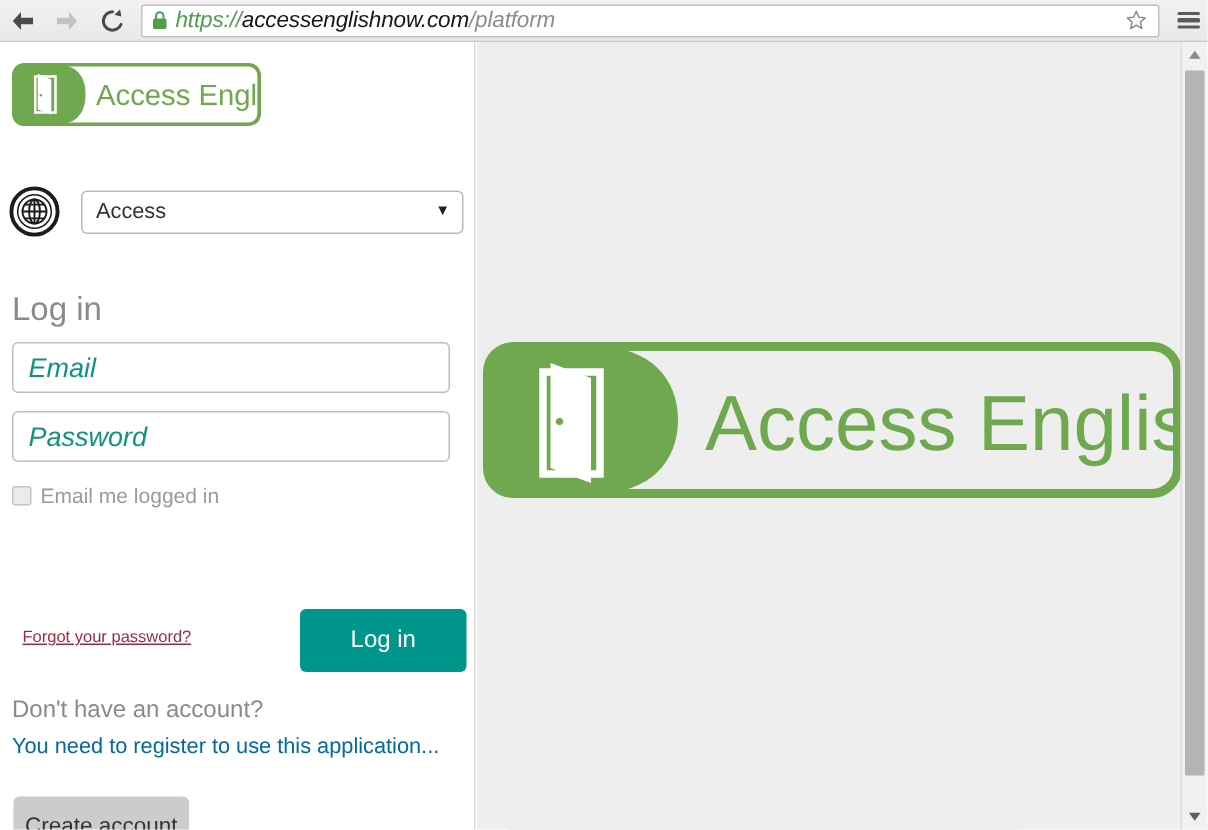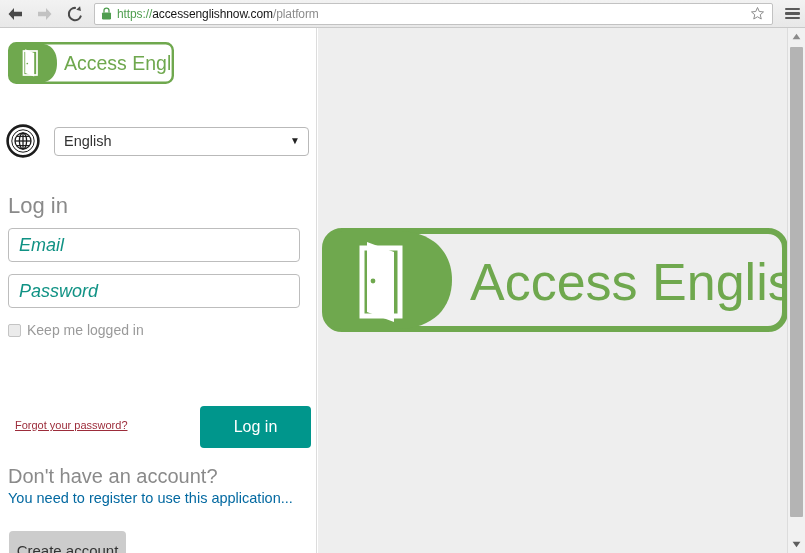--- a/index.html
+++ b/index.html
@@ -33,26 +33,27 @@
     background: #ffffff;
     border: 1px solid #c2c2c2;
     border-radius: 2px;
     display: flex; align-items: center;
     padding: 0 4px 0 6px;
     overflow: hidden;
   }
   #lock-icon { flex: none; margin-right: 5px; display:flex; align-items:center;}
   #url-text {
     flex: 1 1 auto;
-    font-size: 12px;
+    font-size: 15px;
     color: #1a1a1a;
     white-space: nowrap;
     overflow: hidden;
     line-height: 20px;
     letter-spacing: -0.1px;
+    font-style: italic;
   }
   #url-text .scheme { color: #4f9e4f; }
   #url-text .host   { color: #161616; }
   #url-text .path   { color: #8c8c8c; }
   #star-btn { flex: none; width: 22px; display:flex; align-items:center; justify-content:center;}
   #menu-btn { flex: none; width: 26px; height: 28px; display:flex; align-items:center; justify-content:center;}
   .ham-line { display:block; width:15px; height:2.5px; background:#5a5a5a; border-radius:1px; margin:2px 0;}
 
   
   #viewport {
@@ -174,21 +175,21 @@
     color: #ffffff;
     font-size: 16px;
     font-family: "Liberation Sans", sans-serif;
     cursor: pointer;
     display: flex; align-items: center; justify-content: center;
   }
 
   
   #register-heading {
     position: absolute; left: 8px; top: 437px;
-    font-size: 20px;
+    font-size: 16px;
     color: #8a8a8a;
     font-weight: 400;
   }
   #register-sub {
     position: absolute; left: 8px; top: 462px;
     font-size: 14.5px;
     color: #0369a1;
   }
   #create-account-button {
     position: absolute; left: 9px; top: 503px;
@@ -301,38 +302,38 @@
           <circle cx="17" cy="17" r="11.2" fill="#ffffff" stroke="#1c1c1c" stroke-width="1"></circle>
           <circle cx="17" cy="17" r="8" fill="none" stroke="#1c1c1c" stroke-width="1.3"></circle>
           <ellipse cx="17" cy="17" rx="3.6" ry="8" fill="none" stroke="#1c1c1c" stroke-width="1.3"></ellipse>
           <line x1="9" y1="17" x2="25" y2="17" stroke="#1c1c1c" stroke-width="1.3"></line>
           <line x1="10.3" y1="12.4" x2="23.7" y2="12.4" stroke="#1c1c1c" stroke-width="1.1"></line>
           <line x1="10.3" y1="21.6" x2="23.7" y2="21.6" stroke="#1c1c1c" stroke-width="1.1"></line>
           <line x1="17" y1="9" x2="17" y2="25" stroke="#1c1c1c" stroke-width="1.3"></line>
         </svg>
       </span>
       <div id="lang-select">
-        <span class="sel-value">English</span>
+        <span class="sel-value">Access</span>
         <span class="caret">▼</span>
       </div>
     </div>
 
     <div id="login-heading">Log in</div>
 
     <div id="email-field" class="text-field">
       <span class="ph">Email</span>
     </div>
 
     <div id="password-field" class="text-field">
       <span class="ph">Password</span>
     </div>
 
     <div id="keepme-row">
       <span id="keepme-box"></span>
-      <span id="keepme-label">Keep me logged in</span>
+      <span id="keepme-label">Email me logged in</span>
     </div>
 
     <a id="forgot-link">Forgot your password?</a>
 
     <button id="login-button">Log in</button>
 
     <div id="register-heading">Don't have an account?</div>
     <div id="register-sub">You need to register to use this application...</div>
     <button id="create-account-button">Create account</button>
   </div>

